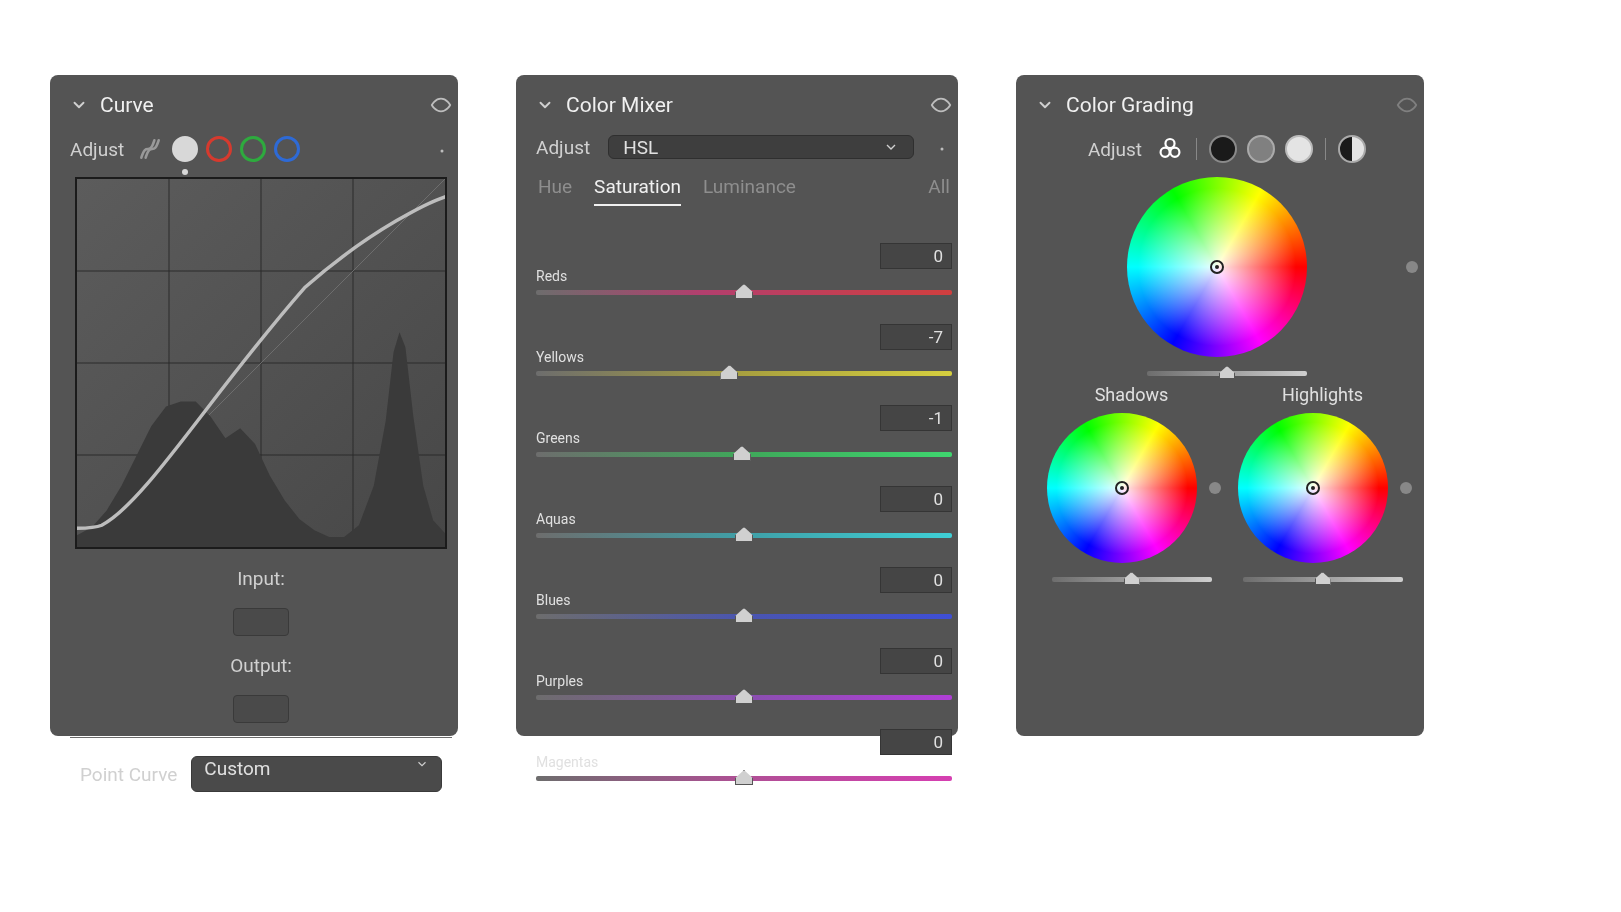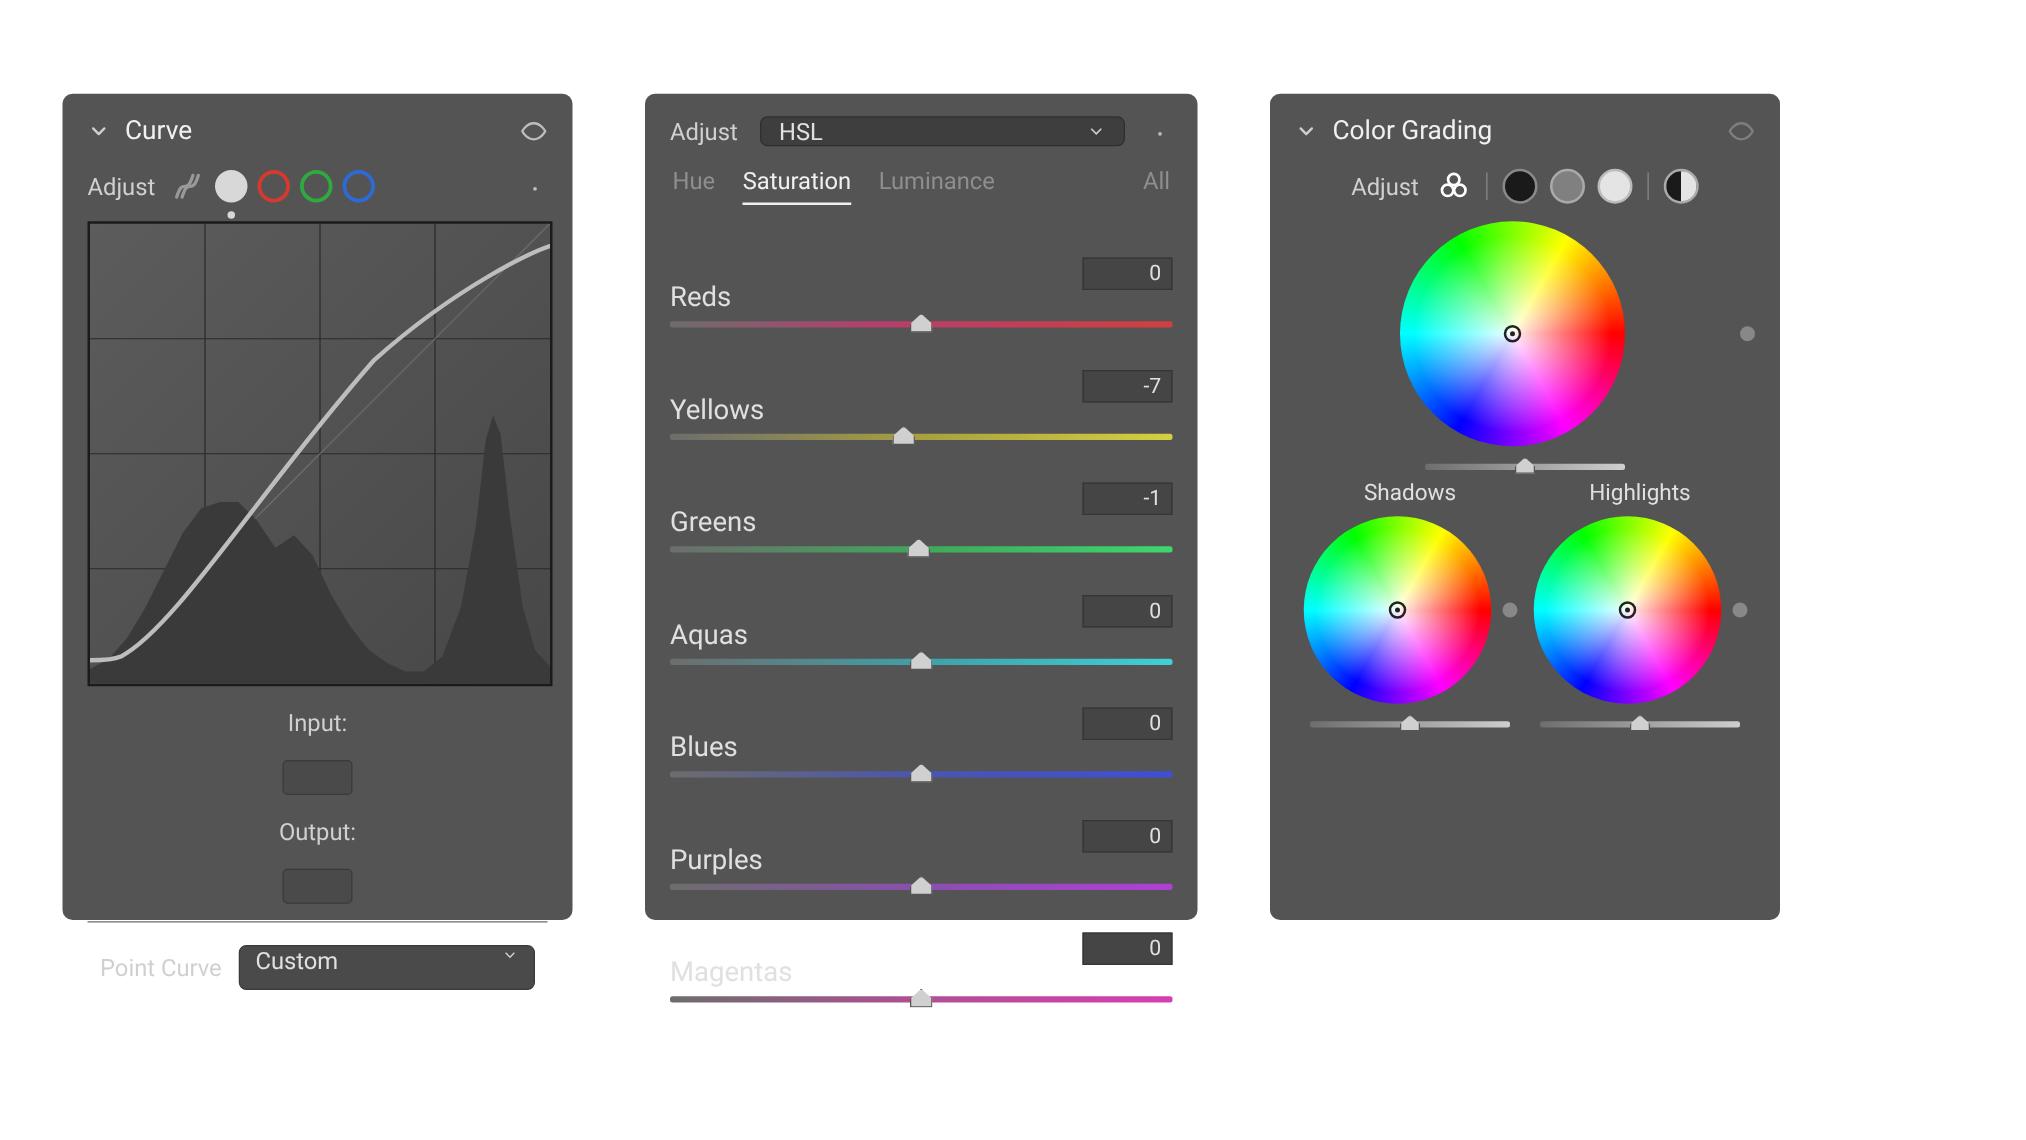--- a/index.html
+++ b/index.html
@@ -7,21 +7,21 @@
     background: #ffffff;
     width: 1621px;
     height: 912px;
     position: relative;
   }
   .panel {
     position: absolute;
     background: #545454;
     border-radius: 8px;
     color: #e8e8e8;
-    padding: 18px 20px 24px 20px;
+    padding: 18px 6px 24px 20px;
   }
   
   #panel-curve { left: 50px; top: 75px; width: 408px; height: 661px; }
   #panel-mixer { left: 516px; top: 75px; width: 442px; height: 661px; }
   #panel-grading { left: 1016px; top: 75px; width: 408px; height: 661px; }
 
   .panel-header {
     display: flex;
     align-items: center;
     justify-content: space-between;
@@ -109,21 +109,21 @@
   .mixer-tab { color: #8e8e8e; cursor: pointer; padding-bottom: 8px; position: relative; }
   .mixer-tab.active { color: #f0f0f0; font-weight: 400; }
   .mixer-tab.active::after {
     content: '';
     position: absolute; left: 0; right: 0; bottom: 0;
     border-bottom: 2px solid #f0f0f0;
   }
 
   .slider-block { margin-bottom: 14px; }
   .slider-head { display: flex; justify-content: space-between; align-items: center; margin-bottom: 6px; }
-  .slider-label { font-size: 22px; color: #e0e0e0; margin-top: 40px; }
+  .slider-label { font-size: 14px; color: #e0e0e0; margin-top: 40px; }
   .slider-val {
     width: 72px; height: 26px;
     background: #454545;
     border: 1px solid #353535;
     font-size: 17px;
     display: flex; align-items: center; justify-content: flex-end;
     padding: 0 8px;
     color: #e0e0e0;
     cursor: text;
   }
@@ -299,20 +299,36 @@
     <div class="pc-select">
       <span>Custom</span>
       <svg viewBox="0 0 24 24" fill="none">
           <path d="M6 9l6 6 6-6" stroke-width="2"></path>
         </svg>
     </div>
   </div>
 </div>
 
 <div class="panel" id="panel-mixer">
+  <div class="panel-header">
+    <div class="left">
+      <span class="chevron-down">
+        <svg viewBox="0 0 24 24" fill="none">
+            <path d="M6 9l6 6 6-6" stroke-width="2.5" stroke-linecap="round" stroke-linejoin="round"></path>
+          </svg>
+      </span>
+      <span class="panel-title">Color Mixer</span>
+    </div>
+    <span class="eye-icon">
+      <svg viewBox="0 0 24 24" fill="none">
+          <path d="M2 12s3.5-7 10-7 10 7 10 7-3.5 7-10 7S2 12 2 12z" stroke-width="2"></path>
+          <circle cx="12" cy="12" r="3" stroke-width="2"></circle>
+        </svg>
+    </span>
+  </div>
 
   <div class="mixer-adjust-row">
     <span class="adjust-label">Adjust</span>
     <div class="mixer-select">
       <span>HSL</span>
       <svg viewBox="0 0 24 24" width="16" height="16" fill="none">
           <path d="M6 9l6 6 6-6" stroke="#d0d0d0" stroke-width="2"></path>
         </svg>
     </div>
     <span class="target-icon">

